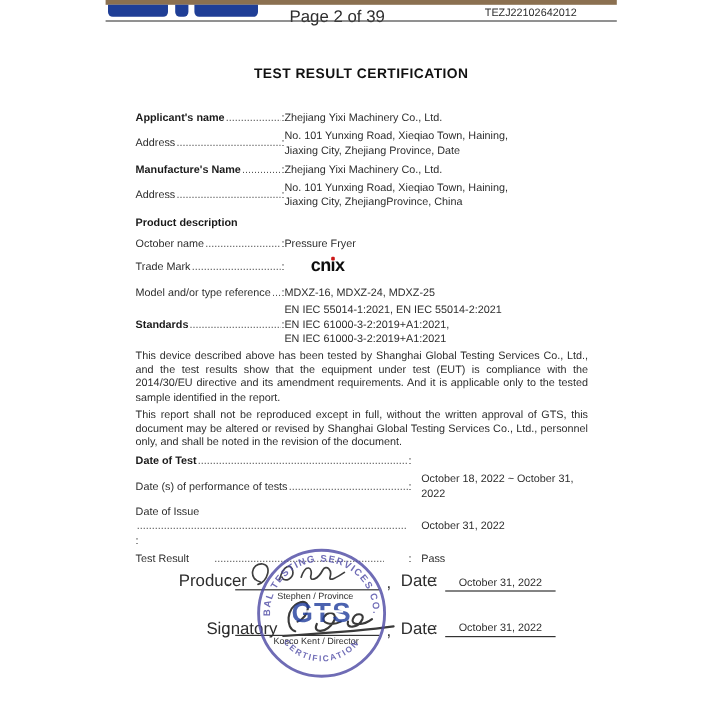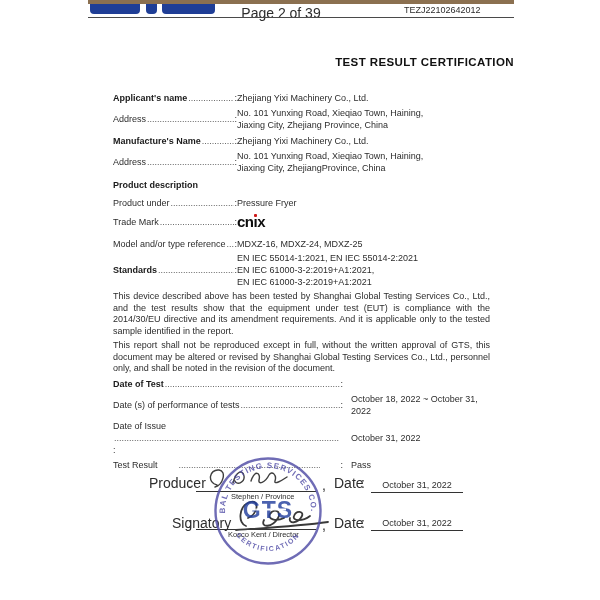--- a/index.html
+++ b/index.html
@@ -11,33 +11,33 @@
   .hdr-logo{position:absolute;left:90px;top:4px;width:130px;height:11px;}
   .hdr-logo .stub{position:absolute;top:0;height:10px;background:#1f3e96;border-radius:0 0 4px 4px;}
   .stub-a{left:0;width:50px;}
   .stub-b{left:56px;width:11px;}
   .stub-c{left:72px;width:53px;}
   .hdr-rule{position:absolute;left:88px;top:17px;width:426px;border-top:1px solid #4a4a4a;}
   .hdr-page{position:absolute;left:238px;top:5px;width:86px;font-size:14px;text-align:center;}
   .hdr-report{position:absolute;left:404px;top:5px;font-size:9px;}
 
   
-  .doc-title{position:absolute;left:88px;top:56px;width:426px;text-align:right;
+  .doc-title{position:absolute;left:88px;top:56px;width:426px;text-align:center;
              font-size:11.5px;font-weight:bold;letter-spacing:.4px;color:#111;}
 
   
   .body{position:absolute;left:113px;top:92px;width:377px;font-size:9px;line-height:12px;}
   .f-row{display:flex;align-items:center;margin-bottom:3px;}
   .f-label{display:flex;align-items:baseline;width:124px;flex:none;}
   .lt{flex:none;white-space:nowrap;}
   .bold{font-weight:bold;color:#1a1a1a;}
   .dots{flex:1;overflow:hidden;white-space:nowrap;color:#555;padding:0 1px;}
   .colon{flex:none;}
   .f-val{flex:1;}
-  .mb4{margin-bottom:4px;} .mb5{margin-bottom:5px;} .mb8{margin-bottom:8px;} .mb2{margin-bottom:2px;}
+  .mb4{margin-bottom:4px;} .mb5{margin-bottom:5px;} .mb8{margin-bottom:8px;gap:22px;} .mb2{margin-bottom:2px;}
   .heading{font-weight:bold;color:#1a1a1a;margin:2px 0 6px 0;}
   .para{text-align:justify;line-height:11.5px;margin:0 0 3px 0;}
 
   
   .cnix{display:inline-block;font-weight:bold;font-size:15px;color:#0d0d0d;
         letter-spacing:-.5px;line-height:17px;}
   .i-hold{position:relative;}
   .i-dot{position:absolute;top:0.5px;left:0.5px;width:3px;height:3px;background:#cc1717;border-radius:1px;}
 
   
@@ -78,21 +78,21 @@
     </div>
 
     <div class="f-row mb4">
       <div class="f-label">
           <span class="lt">Address</span>
           <span class="dots">..........................................................................................</span>
           <span class="colon">:</span>
         </div>
       <div class="f-val">
         <div>No. 101 Yunxing Road, Xieqiao Town, Haining,</div>
-        <div>Jiaxing City, Zhejiang Province, China</div>
+        <div>Jiaxing City, Zhejiang Province, Date</div>
       </div>
     </div>
 
     <div class="f-row">
       <div class="f-label">
           <span class="lt bold">Manufacture's Name</span>
           <span class="dots">..........................................................................................</span>
           <span class="colon">:</span>
         </div>
       <div class="f-val">Zhejiang Yixi Machinery Co., Ltd.</div>
@@ -107,21 +107,21 @@
       <div class="f-val">
         <div>No. 101 Yunxing Road, Xieqiao Town, Haining,</div>
         <div>Jiaxing City, ZhejiangProvince, China</div>
       </div>
     </div>
 
     <div class="heading">Product description</div>
 
     <div class="f-row mb4">
       <div class="f-label">
-          <span class="lt">Product under</span>
+          <span class="lt">October name</span>
           <span class="dots">..........................................................................................</span>
           <span class="colon">:</span>
         </div>
       <div class="f-val">Pressure Fryer</div>
     </div>
 
     <div class="f-row mb8">
       <div class="f-label">
           <span class="lt">Trade Mark</span>
           <span class="dots">..........................................................................................</span>

